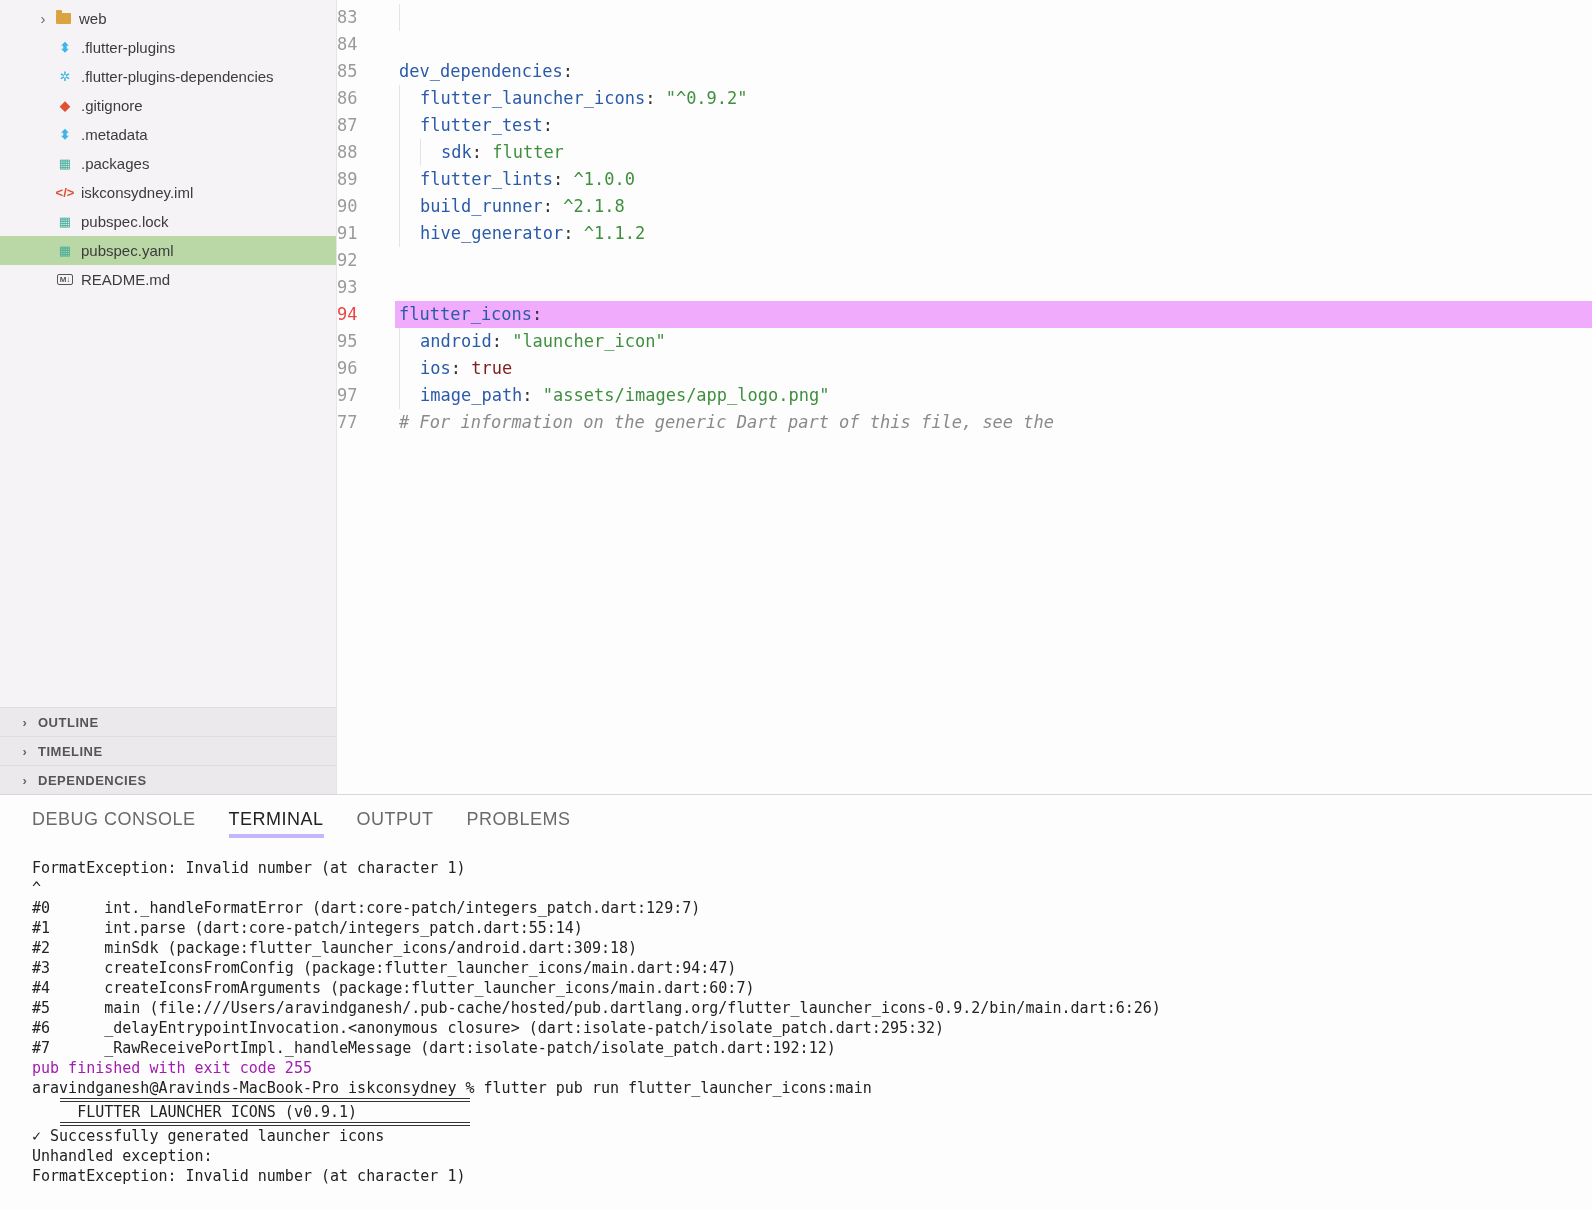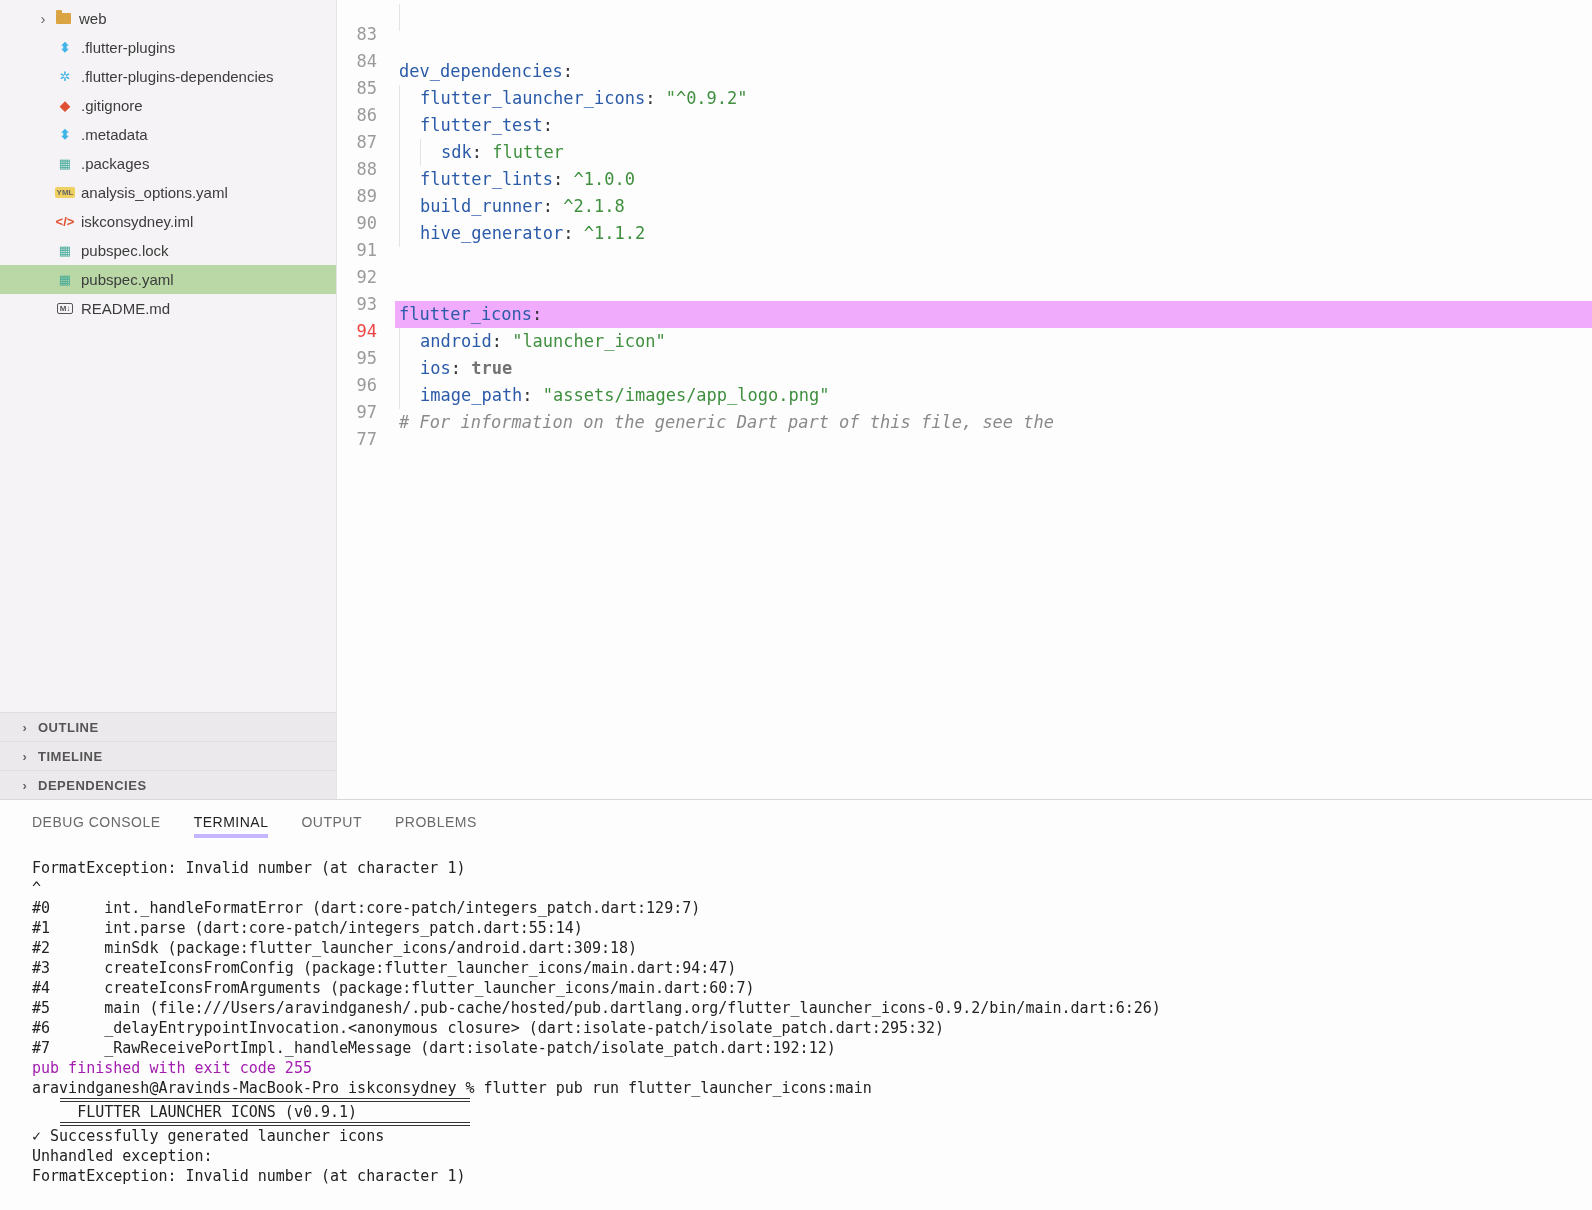--- a/index.html
+++ b/index.html
@@ -81,26 +81,25 @@
   flex: 1;
   display: flex;
   font-family: "SF Mono", Menlo, Consolas, monospace;
   font-size: 17px;
   line-height: 27px;
   background: #fdfdfd;
   overflow: hidden;
 }
 .gutter {
   width: 58px;
-  text-align: right;
+  text-align: left;
   padding-right: 18px;
   color: #9a9a9a;
   user-select: none;
   padding-top: 4px;
-  margin-top: 17px;
 }
 .gutter .ln { height: 27px; }
 .gutter .ln.hl { color: #ef4444; font-weight: 400; }
 .code {
   flex: 1;
   padding-top: 4px;
   white-space: pre;
   position: relative;
 }
 .code-line {
@@ -111,34 +110,34 @@
 .code-line.hl-green { background: #f0abfc; }
 .indent-guide {
   display: inline-block;
   width: 21px;
   border-left: 1px solid #e4e4e4;
   height: 27px;
   vertical-align: top;
 }
 .tok-key { color: #2a5aa8; }
 .tok-str { color: #3f8f3f; }
-.tok-bool { color: #737373; font-weight: bold; }
+.tok-bool { color: #7f1d1d; }
 .tok-comment { color: #8a8a8a; font-style: italic; }
 
 .panel {
   border-top: 1px solid #d8d8d8;
   background: #fdfdfd;
   display: flex;
   flex-direction: column;
 }
 .panel-tabs {
   display: flex;
   gap: 33px;
   padding: 14px 32px 6px 32px;
-  font-size: 14px;
+  font-size: 18px;
   letter-spacing: 0.5px;
   color: #6a6a6a;
 }
 .panel-tab { cursor: pointer; padding-bottom: 4px; }
 .panel-tab.active {
   color: #222;
   border-bottom: 4px solid #c4b5fd;
 }
 .terminal {
   font-family: "SF Mono", Menlo, Consolas, monospace;
@@ -199,26 +198,20 @@
           <span class="icon">
             <span class="ic-flutter">⬍</span>
           </span>
           <span>.metadata</span>
         </div>
         <div class="tree-item file">
           <span class="icon">
             <span class="ic-lock">▦</span>
           </span>
           <span>.packages</span>
-        </div>
-        <div class="tree-item file">
-          <span class="icon">
-            <span class="ic-yaml">YML</span>
-          </span>
-          <span>analysis_options.yaml</span>
         </div>
         <div class="tree-item file">
           <span class="icon">
             <span class="ic-xml">&lt;/&gt;</span>
           </span>
           <span>iskconsydney.iml</span>
         </div>
         <div class="tree-item file">
           <span class="icon">
             <span class="ic-lock">▦</span>

